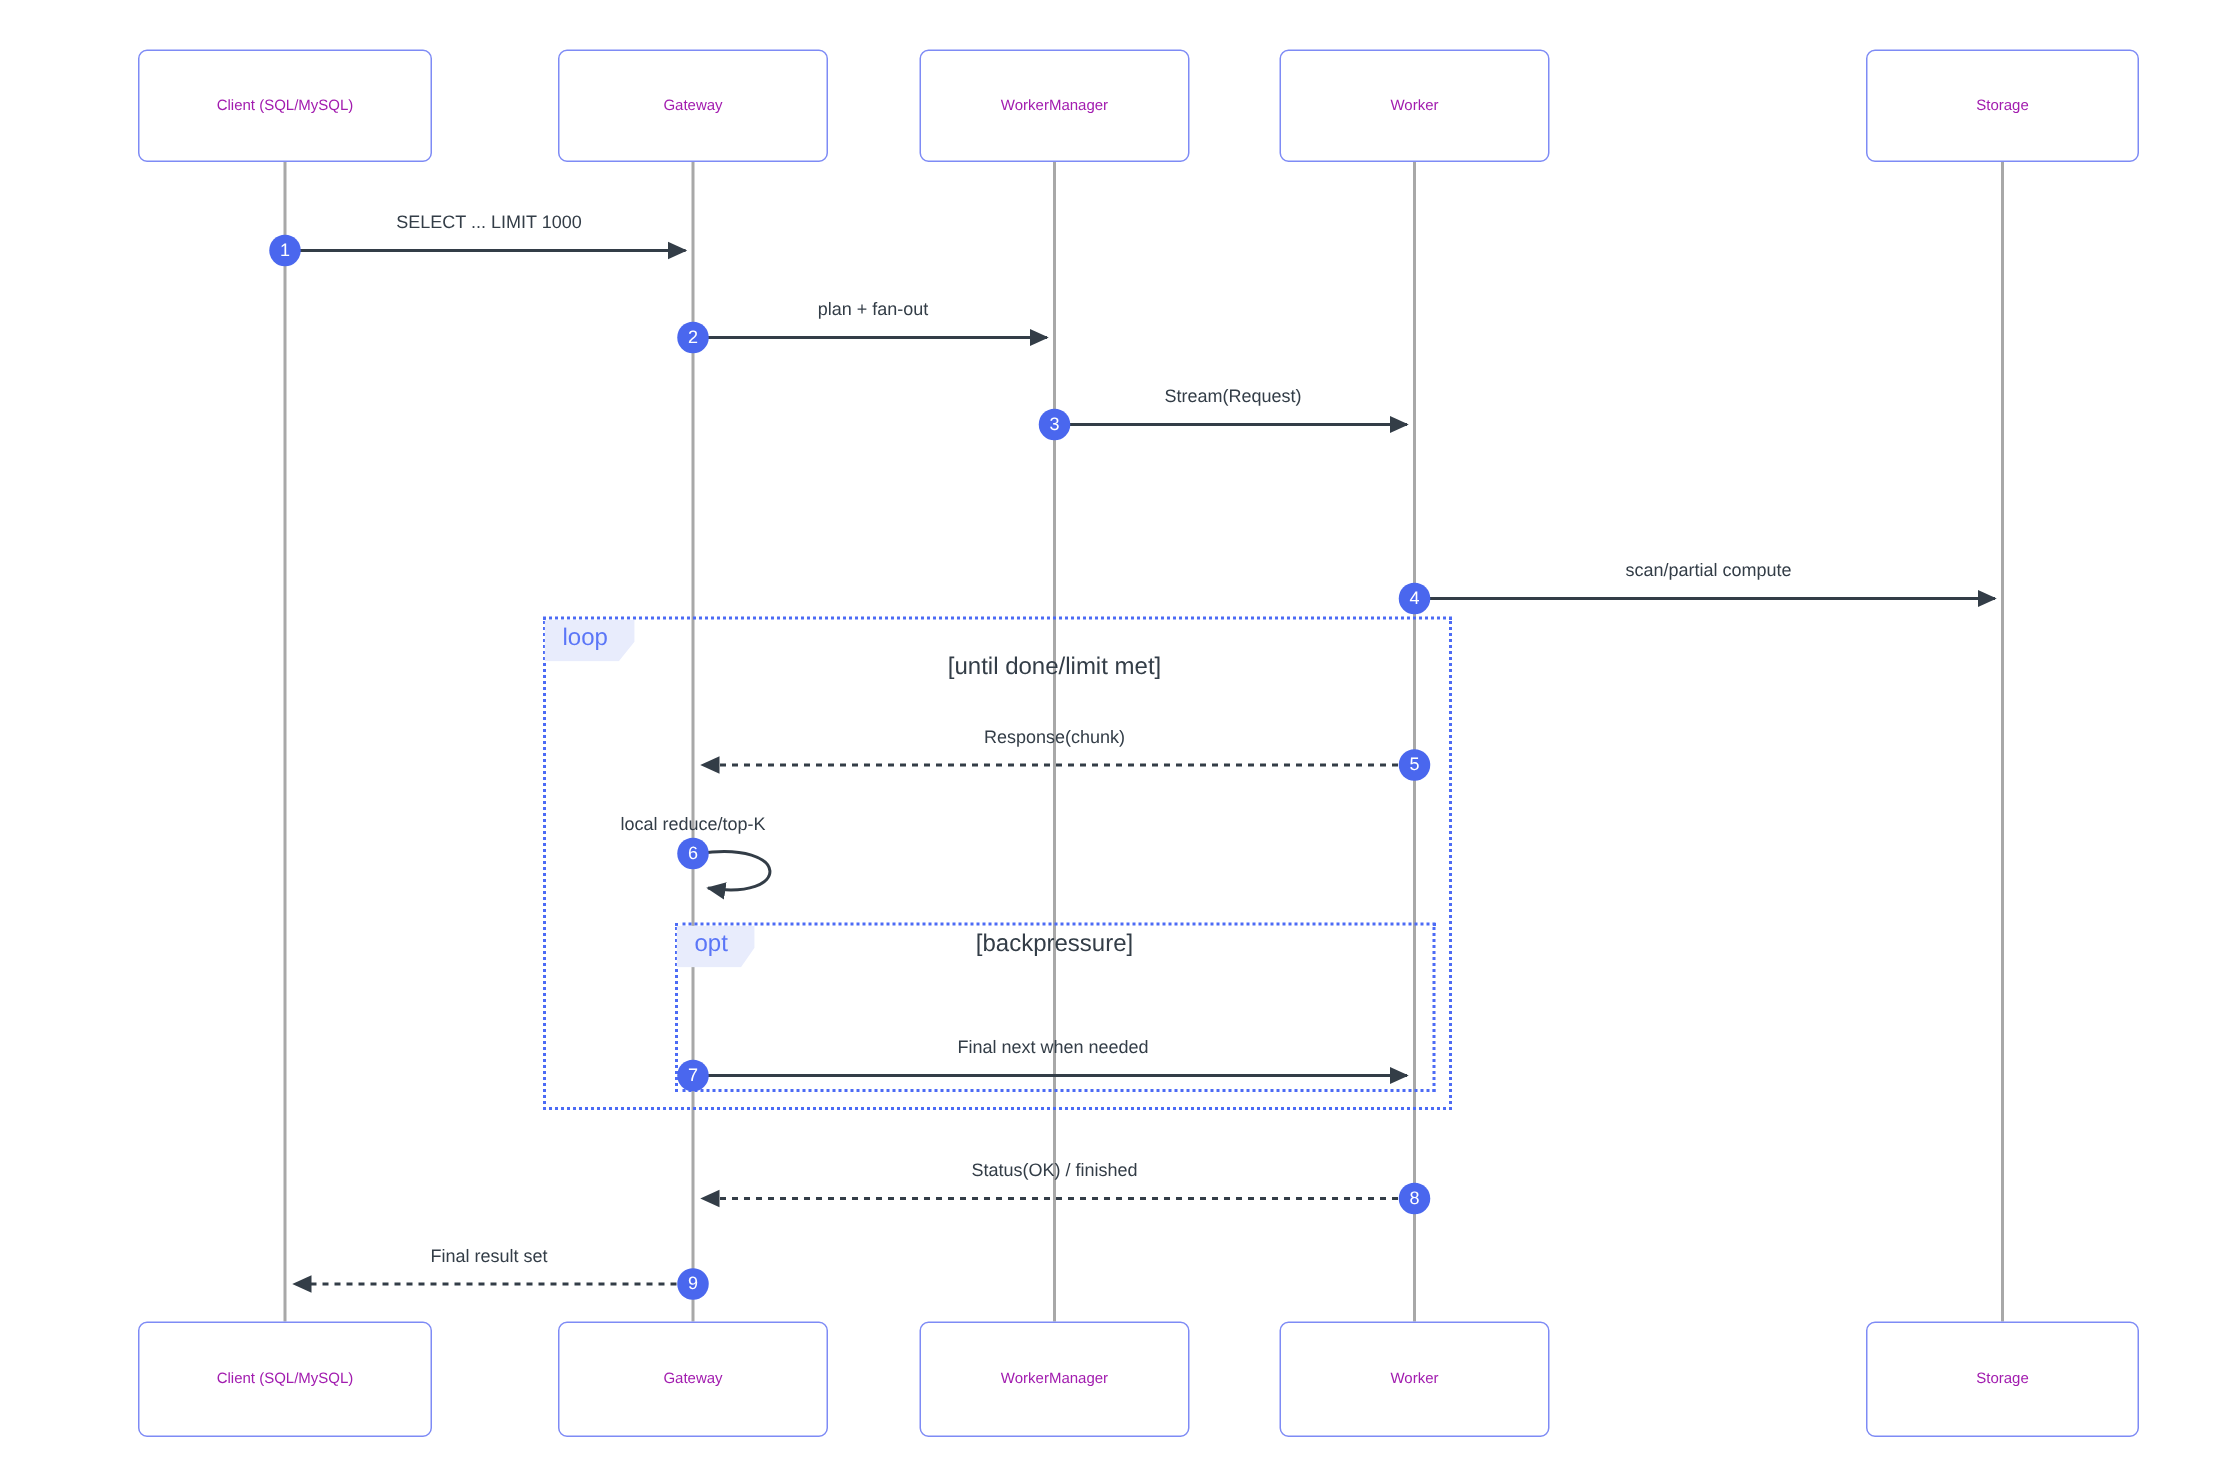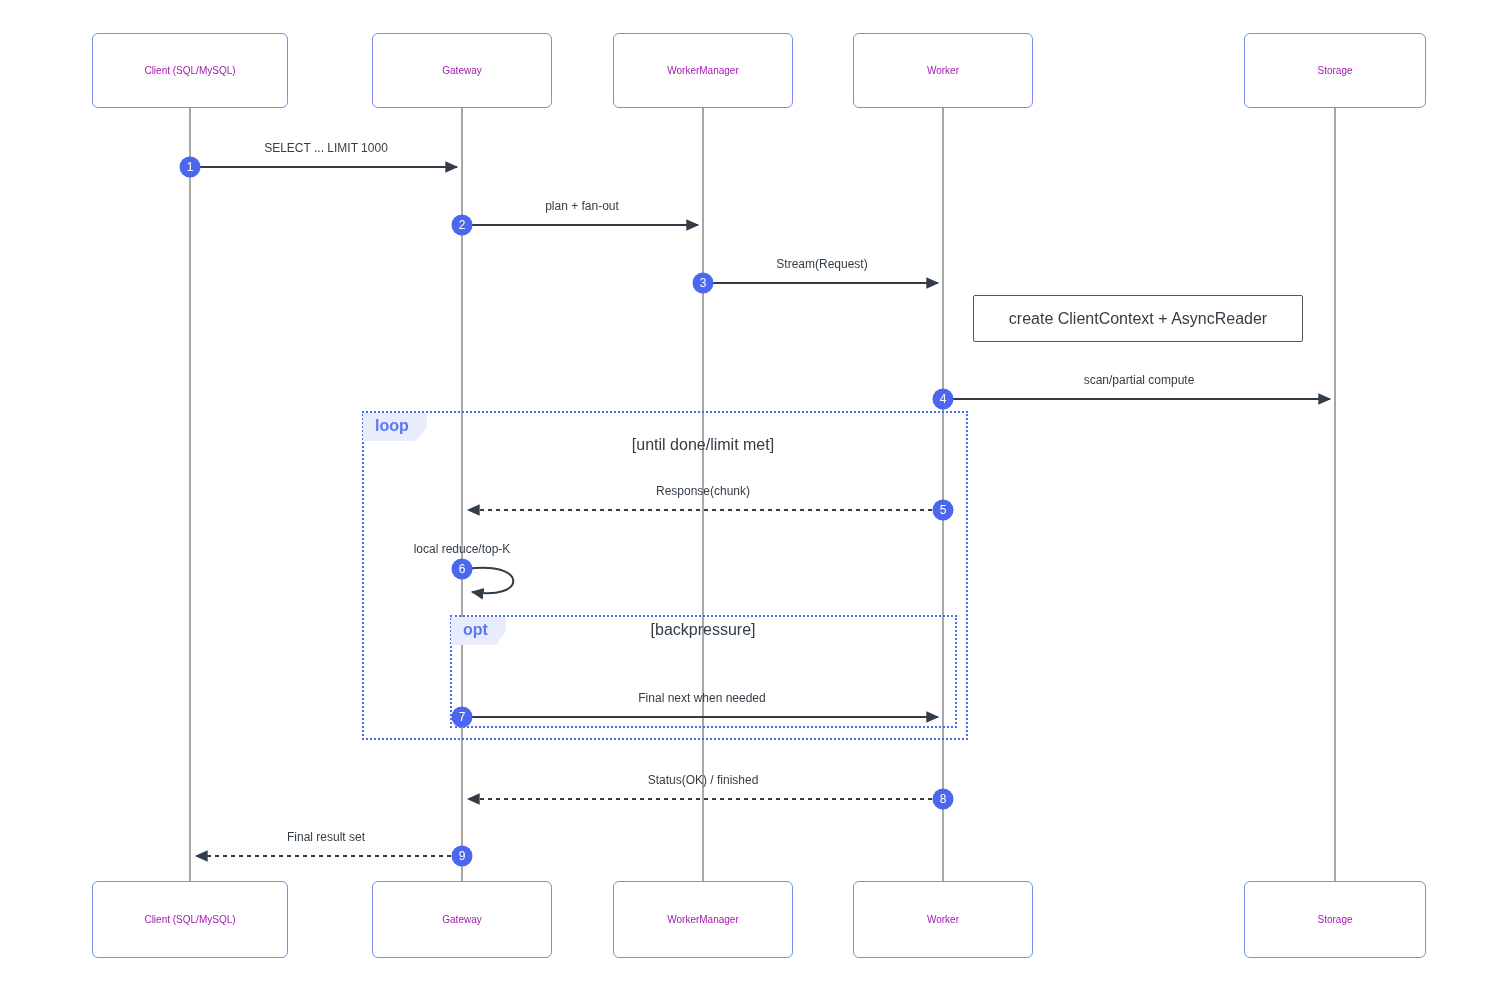--- a/index.html
+++ b/index.html
@@ -56,21 +56,20 @@
   }
   .frame-label{
     position:absolute;
     background:#e8ecfc;
     color:#5b76f7;
     font-size:16px;
     padding:4px 18px 6px 12px;
     clip-path:polygon(0 0,100% 0,100% 52%,82% 100%,0 100%);
     z-index:3;
     white-space:nowrap;
-    font-weight:bold;
   }
   .frame-cond{
     position:absolute;
     transform:translateX(-50%);
     font-size:16px;color:#333d47;
     white-space:nowrap;
     z-index:3;
   }
   .note{
     position:absolute;
@@ -114,21 +113,20 @@
     <path d="M464,225 L698,225" stroke="#333d47" stroke-width="2" fill="none" marker-end="url(#arr)"></path>
     <path d="M705,283 L938,283" stroke="#333d47" stroke-width="2" fill="none" marker-end="url(#arr)"></path>
     <path d="M945,399 L1330,399" stroke="#333d47" stroke-width="2" fill="none" marker-end="url(#arr)"></path>
     <path d="M940,510 L468,510" stroke="#333d47" stroke-width="2" fill="none" stroke-dasharray="4,4" marker-end="url(#arr)"></path>
     <path d="M466,569 C528,560 528,601 472,592" stroke="#333d47" stroke-width="2" fill="none" marker-end="url(#arr)"></path>
     <path d="M464,717 L938,717" stroke="#333d47" stroke-width="2" fill="none" marker-end="url(#arr)"></path>
     <path d="M940,799 L468,799" stroke="#333d47" stroke-width="2" fill="none" stroke-dasharray="4,4" marker-end="url(#arr)"></path>
     <path d="M459,856 L196,856" stroke="#333d47" stroke-width="2" fill="none" stroke-dasharray="4,4" marker-end="url(#arr)"></path>
   </svg>
 
-  <div class="note" style="left:973px;top:295px;width:330px;height:47px;">create ClientContext + AsyncReader</div>
 
   <div class="msg-label" style="left:326px;top:161px;">SELECT ... LIMIT 1000</div>
   <div class="msg-label" style="left:582px;top:219px;">plan + fan-out</div>
   <div class="msg-label" style="left:822px;top:277px;">Stream(Request)</div>
   <div class="msg-label" style="left:1139px;top:393px;">scan/partial compute</div>
   <div class="msg-label" style="left:703px;top:504px;">Response(chunk)</div>
   <div class="msg-label" style="left:462px;top:562px;">local reduce/top-K</div>
   <div class="msg-label" style="left:702px;top:711px;">Final next when needed</div>
   <div class="msg-label" style="left:703px;top:793px;">Status(OK) / finished</div>
   <div class="msg-label" style="left:326px;top:850px;">Final result set</div>

